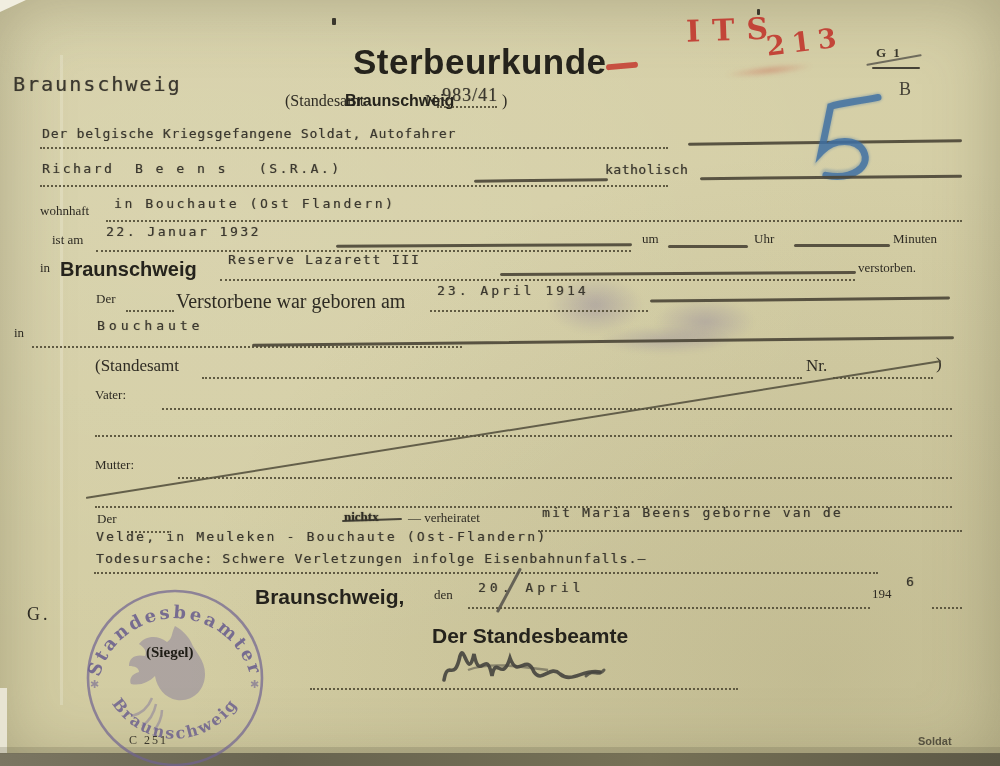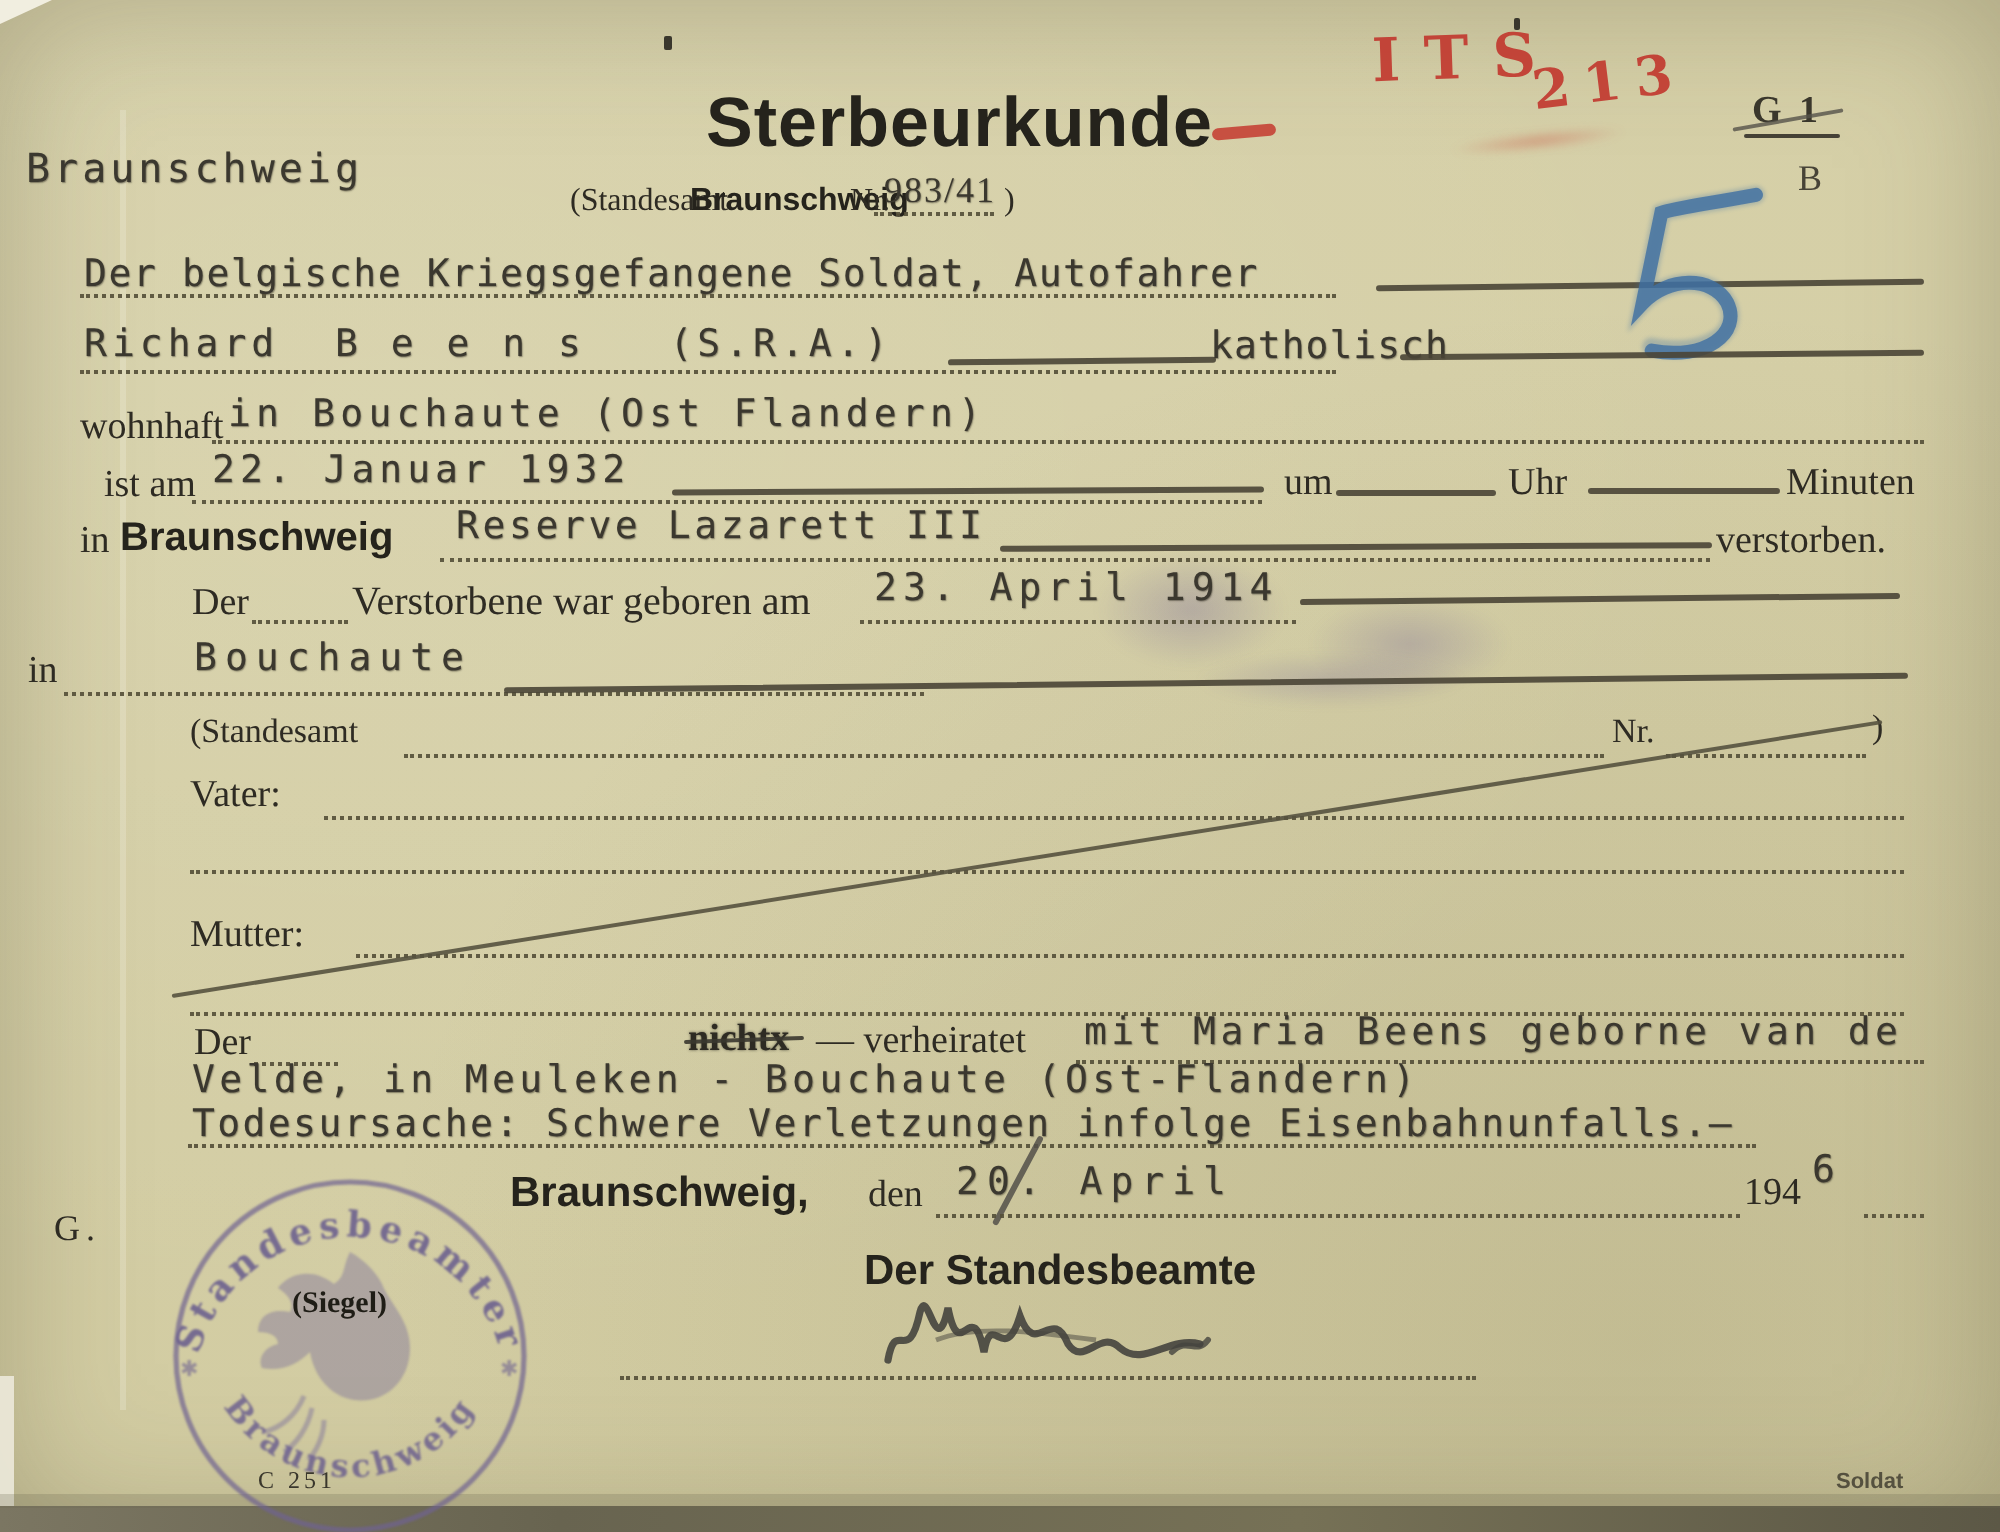--- a/index.html
+++ b/index.html
@@ -7,23 +7,23 @@
     position:relative;width:1000px;height:766px;overflow:hidden;
     background:
       radial-gradient(ellipse at 20% 28%, rgba(255,255,248,.10), transparent 60%),
       radial-gradient(ellipse at 82% 88%, rgba(110,100,60,.16), transparent 55%),
       linear-gradient(#d6d0a8,#d2cca2);
     box-shadow: inset 0 0 70px rgba(92,86,56,.35);
     font-family:"Liberation Serif", serif;
   }
   .abs{position:absolute;white-space:pre;}
   .typed{position:absolute;white-space:pre;font-family:"DejaVu Sans Mono", monospace;
-         color:#3b382f;text-shadow:.4px .4px .7px rgba(45,42,32,.5);font-size:19px;letter-spacing:1px;}
+         color:#3b382f;text-shadow:.4px .4px .7px rgba(45,42,32,.5);font-size:13px;letter-spacing:1px;}
   .serif{position:absolute;white-space:pre;font-family:"Liberation Serif", serif;
-         color:#2e2b23;font-size:19px;}
+         color:#2e2b23;font-size:13px;}
   .bsans{position:absolute;white-space:pre;font-family:"Liberation Sans", sans-serif;
          font-weight:bold;color:#25231c;font-size:19px;}
   .dotl{position:absolute;height:0;border-bottom:2px dotted rgba(86,80,58,.92);}
   .soll{position:absolute;height:2.6px;background:#4a4536;border-radius:2px;opacity:.9;}
   .stampred{position:absolute;white-space:pre;font-family:"DejaVu Serif", serif;font-weight:bold;
          color:#c23a30;opacity:.92;}
   .smudge{position:absolute;filter:blur(2px);pointer-events:none;}
   .speck{position:absolute;background:#3a372d;border-radius:1px;}
 </style>
 </head>

